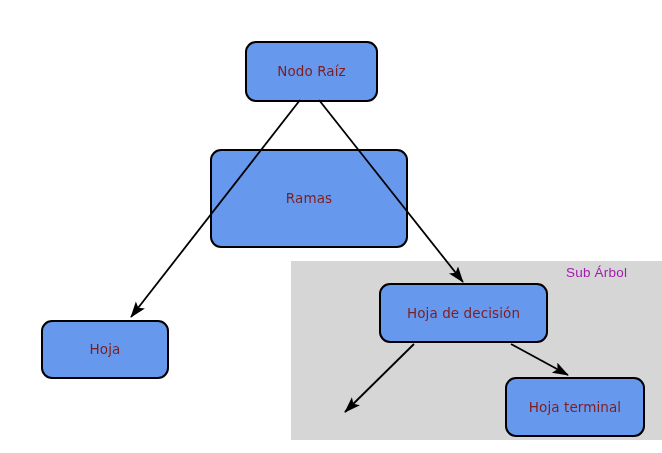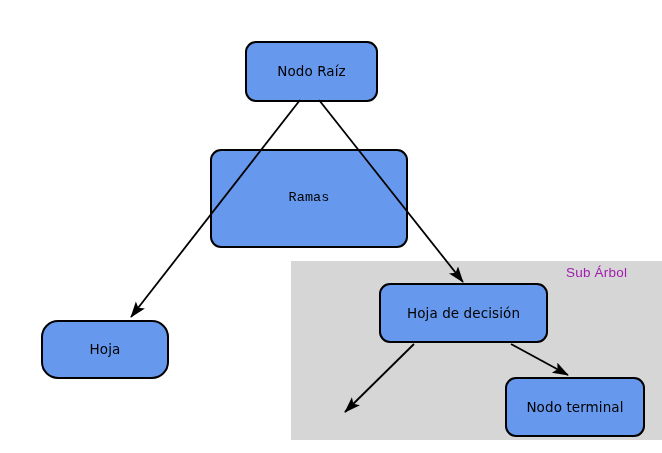--- a/index.html
+++ b/index.html
@@ -46,30 +46,30 @@
   }
   .node {
     position: absolute;
     box-sizing: border-box;
     background: #6699ee;
     border: 2px solid #000000;
     border-radius: 11px;
     display: flex;
     align-items: center;
     justify-content: center;
-    color: #000000;
+    color: #7f1d1d;
     font-family: "DejaVu Sans", sans-serif;
     font-size: 13.5px;
     letter-spacing: 0.1px;
     text-align: center;
     line-height: 1.2;
   }
   #node-root     { left: 245px; top: 41px;  width: 133px; height: 61px; }
-  #node-branches { left: 210px; top: 149px; width: 198px; height: 99px; font-family: Liberation Mono, monospace; }
-  #node-leaf     { left: 41px;  top: 320px; width: 128px; height: 59px; border-radius: 17px; }
+  #node-branches { left: 210px; top: 149px; width: 198px; height: 99px; }
+  #node-leaf     { left: 41px;  top: 320px; width: 128px; height: 59px; }
   #node-decision { left: 379px; top: 283px; width: 169px; height: 60px; }
   #node-terminal { left: 505px; top: 377px; width: 140px; height: 60px; }
 </style>
 </head>
 <body>
 
 <div id="canvas">
 
   <div id="subtree-region"></div>
   <div id="subtree-label">Sub Árbol</div>
@@ -84,21 +84,21 @@
 
   <div class="node" id="node-leaf">
     <span>Hoja</span>
   </div>
 
   <div class="node" id="node-decision">
     <span>Hoja de decisión</span>
   </div>
 
   <div class="node" id="node-terminal">
-    <span>Nodo terminal</span>
+    <span>Hoja terminal</span>
   </div>
 
   <svg id="edges-layer" viewBox="0 0 662 453">
     <defs>
       <marker id="arrowhead" markerWidth="10" markerHeight="10" refX="8.5" refY="3.2" orient="auto" markerUnits="strokeWidth">
         <path d="M0,0 L9,3.2 L0,6.4 L1.9,3.2 Z" fill="#000000"></path>
       </marker>
     </defs>
 
     <line x1="300" y1="100" x2="131" y2="317" stroke="#000000" stroke-width="1.8" marker-end="url(#arrowhead)"></line>

